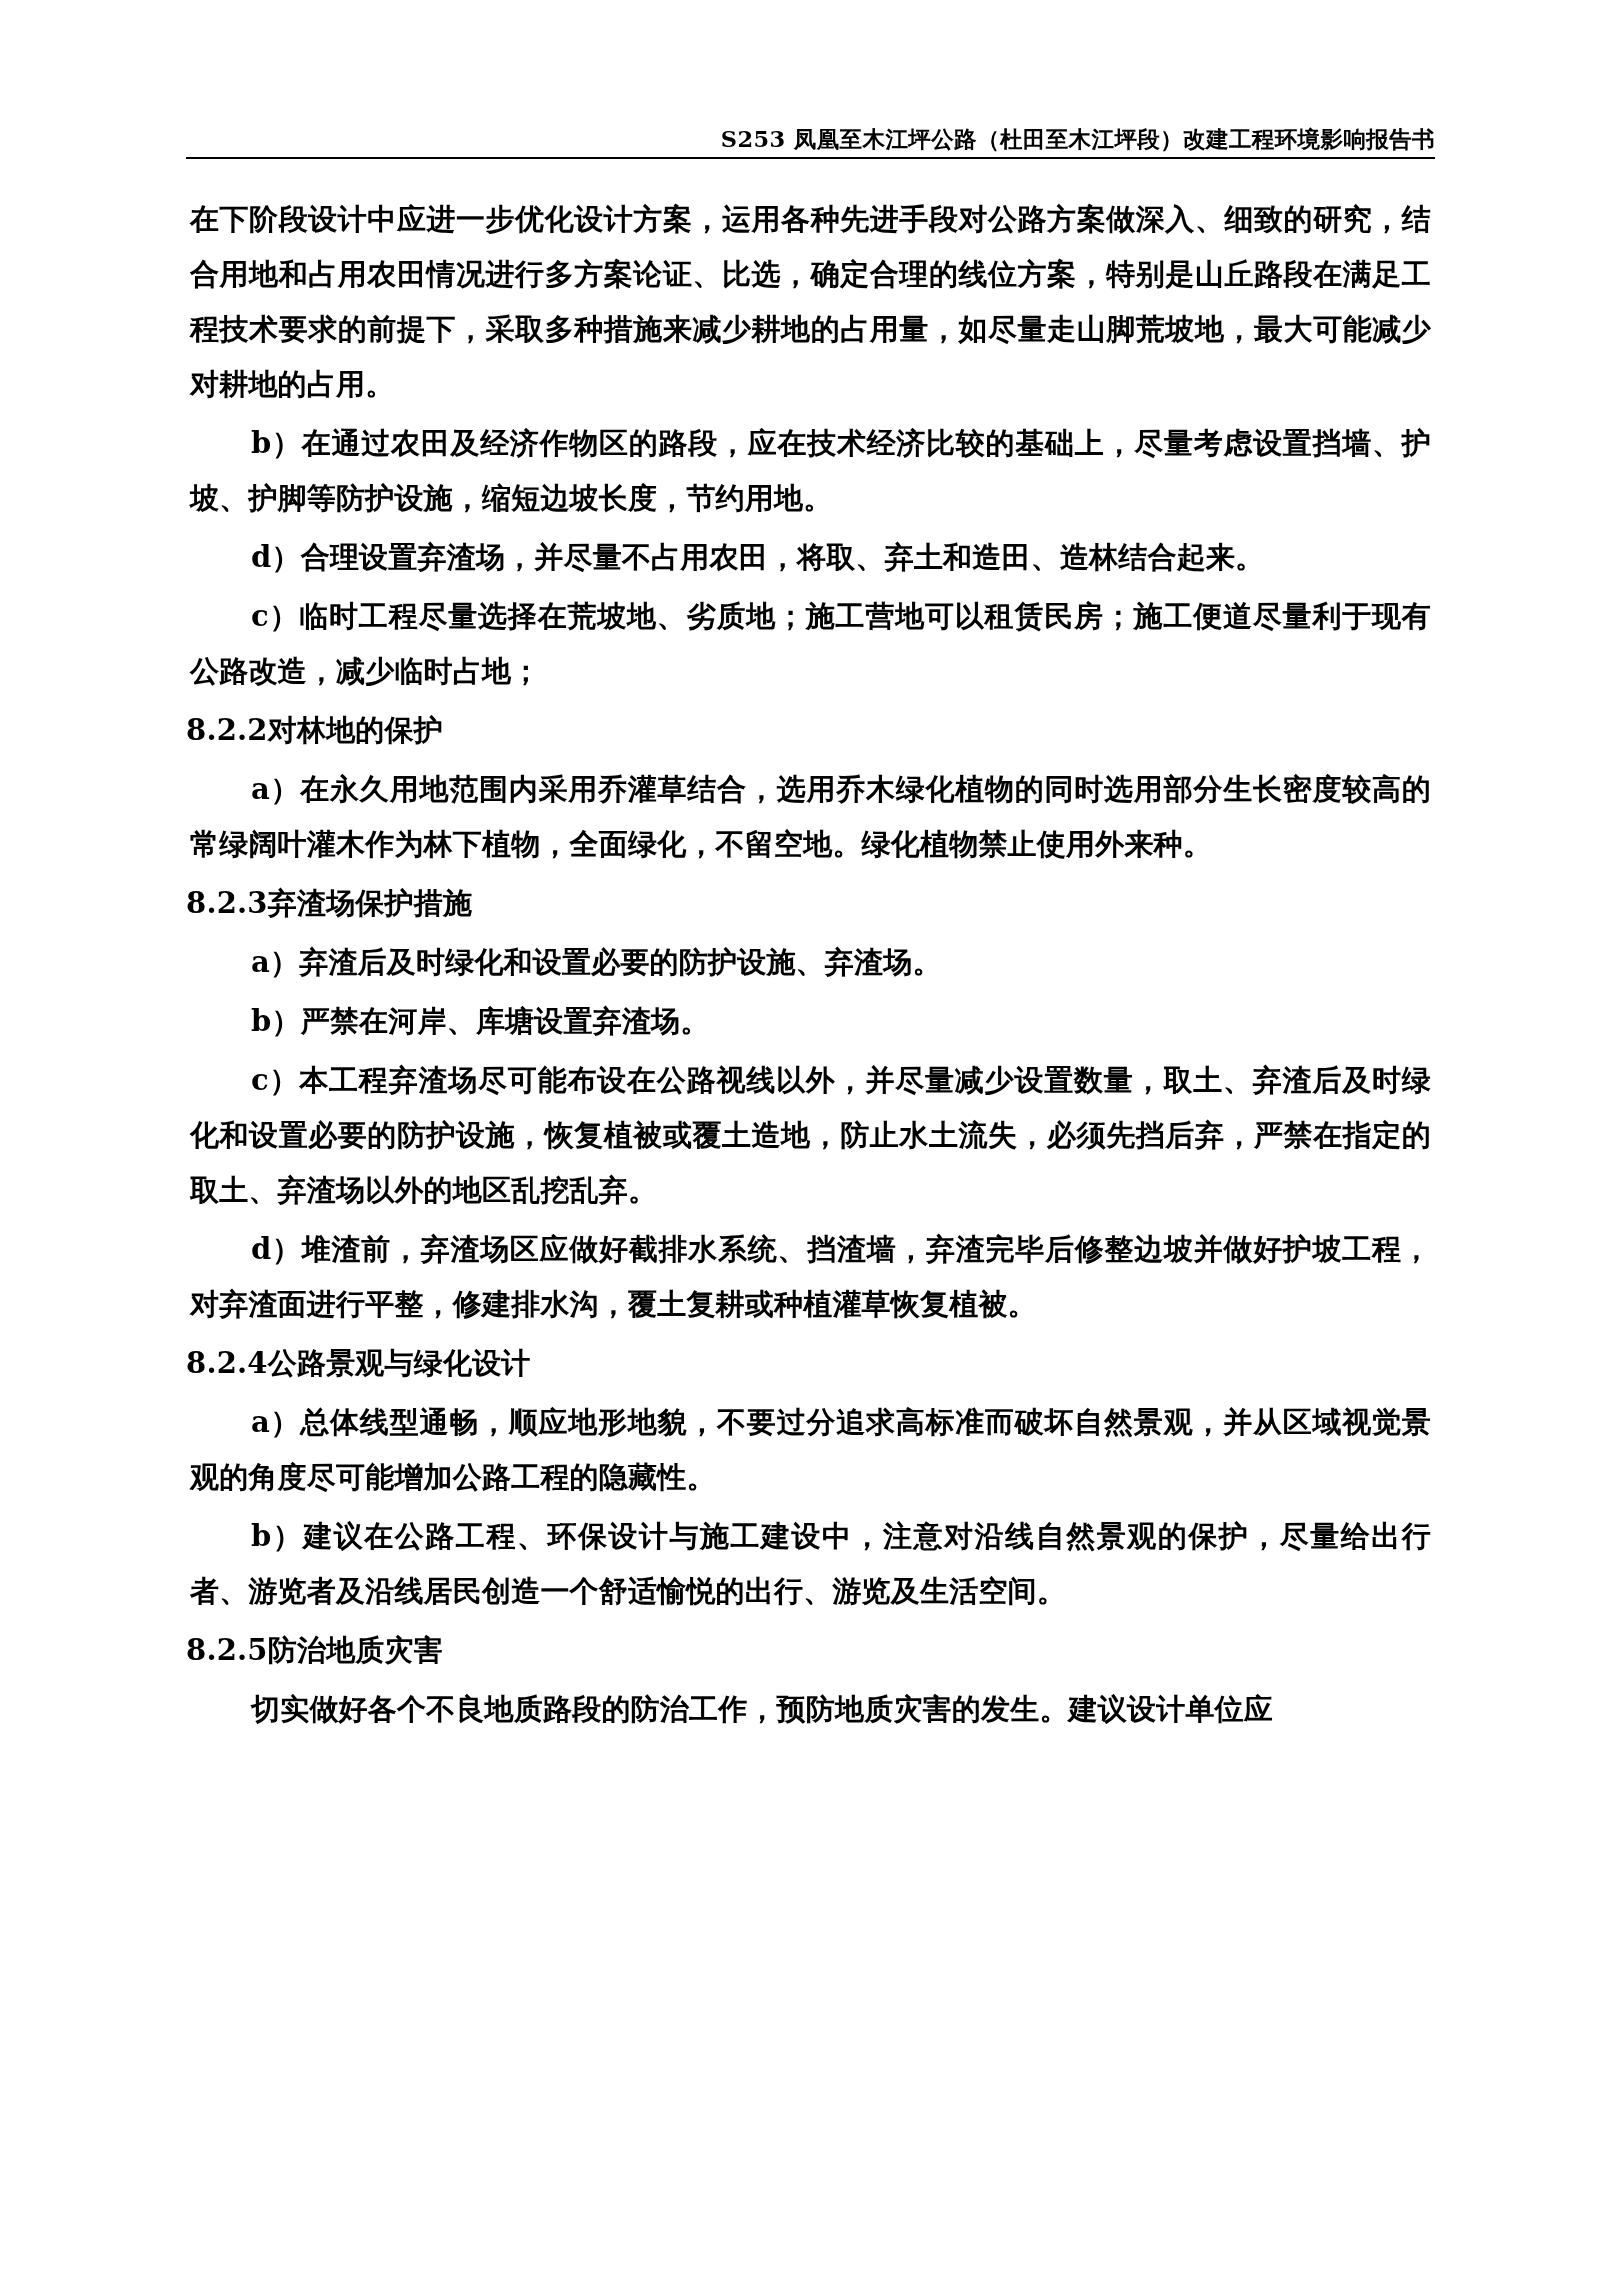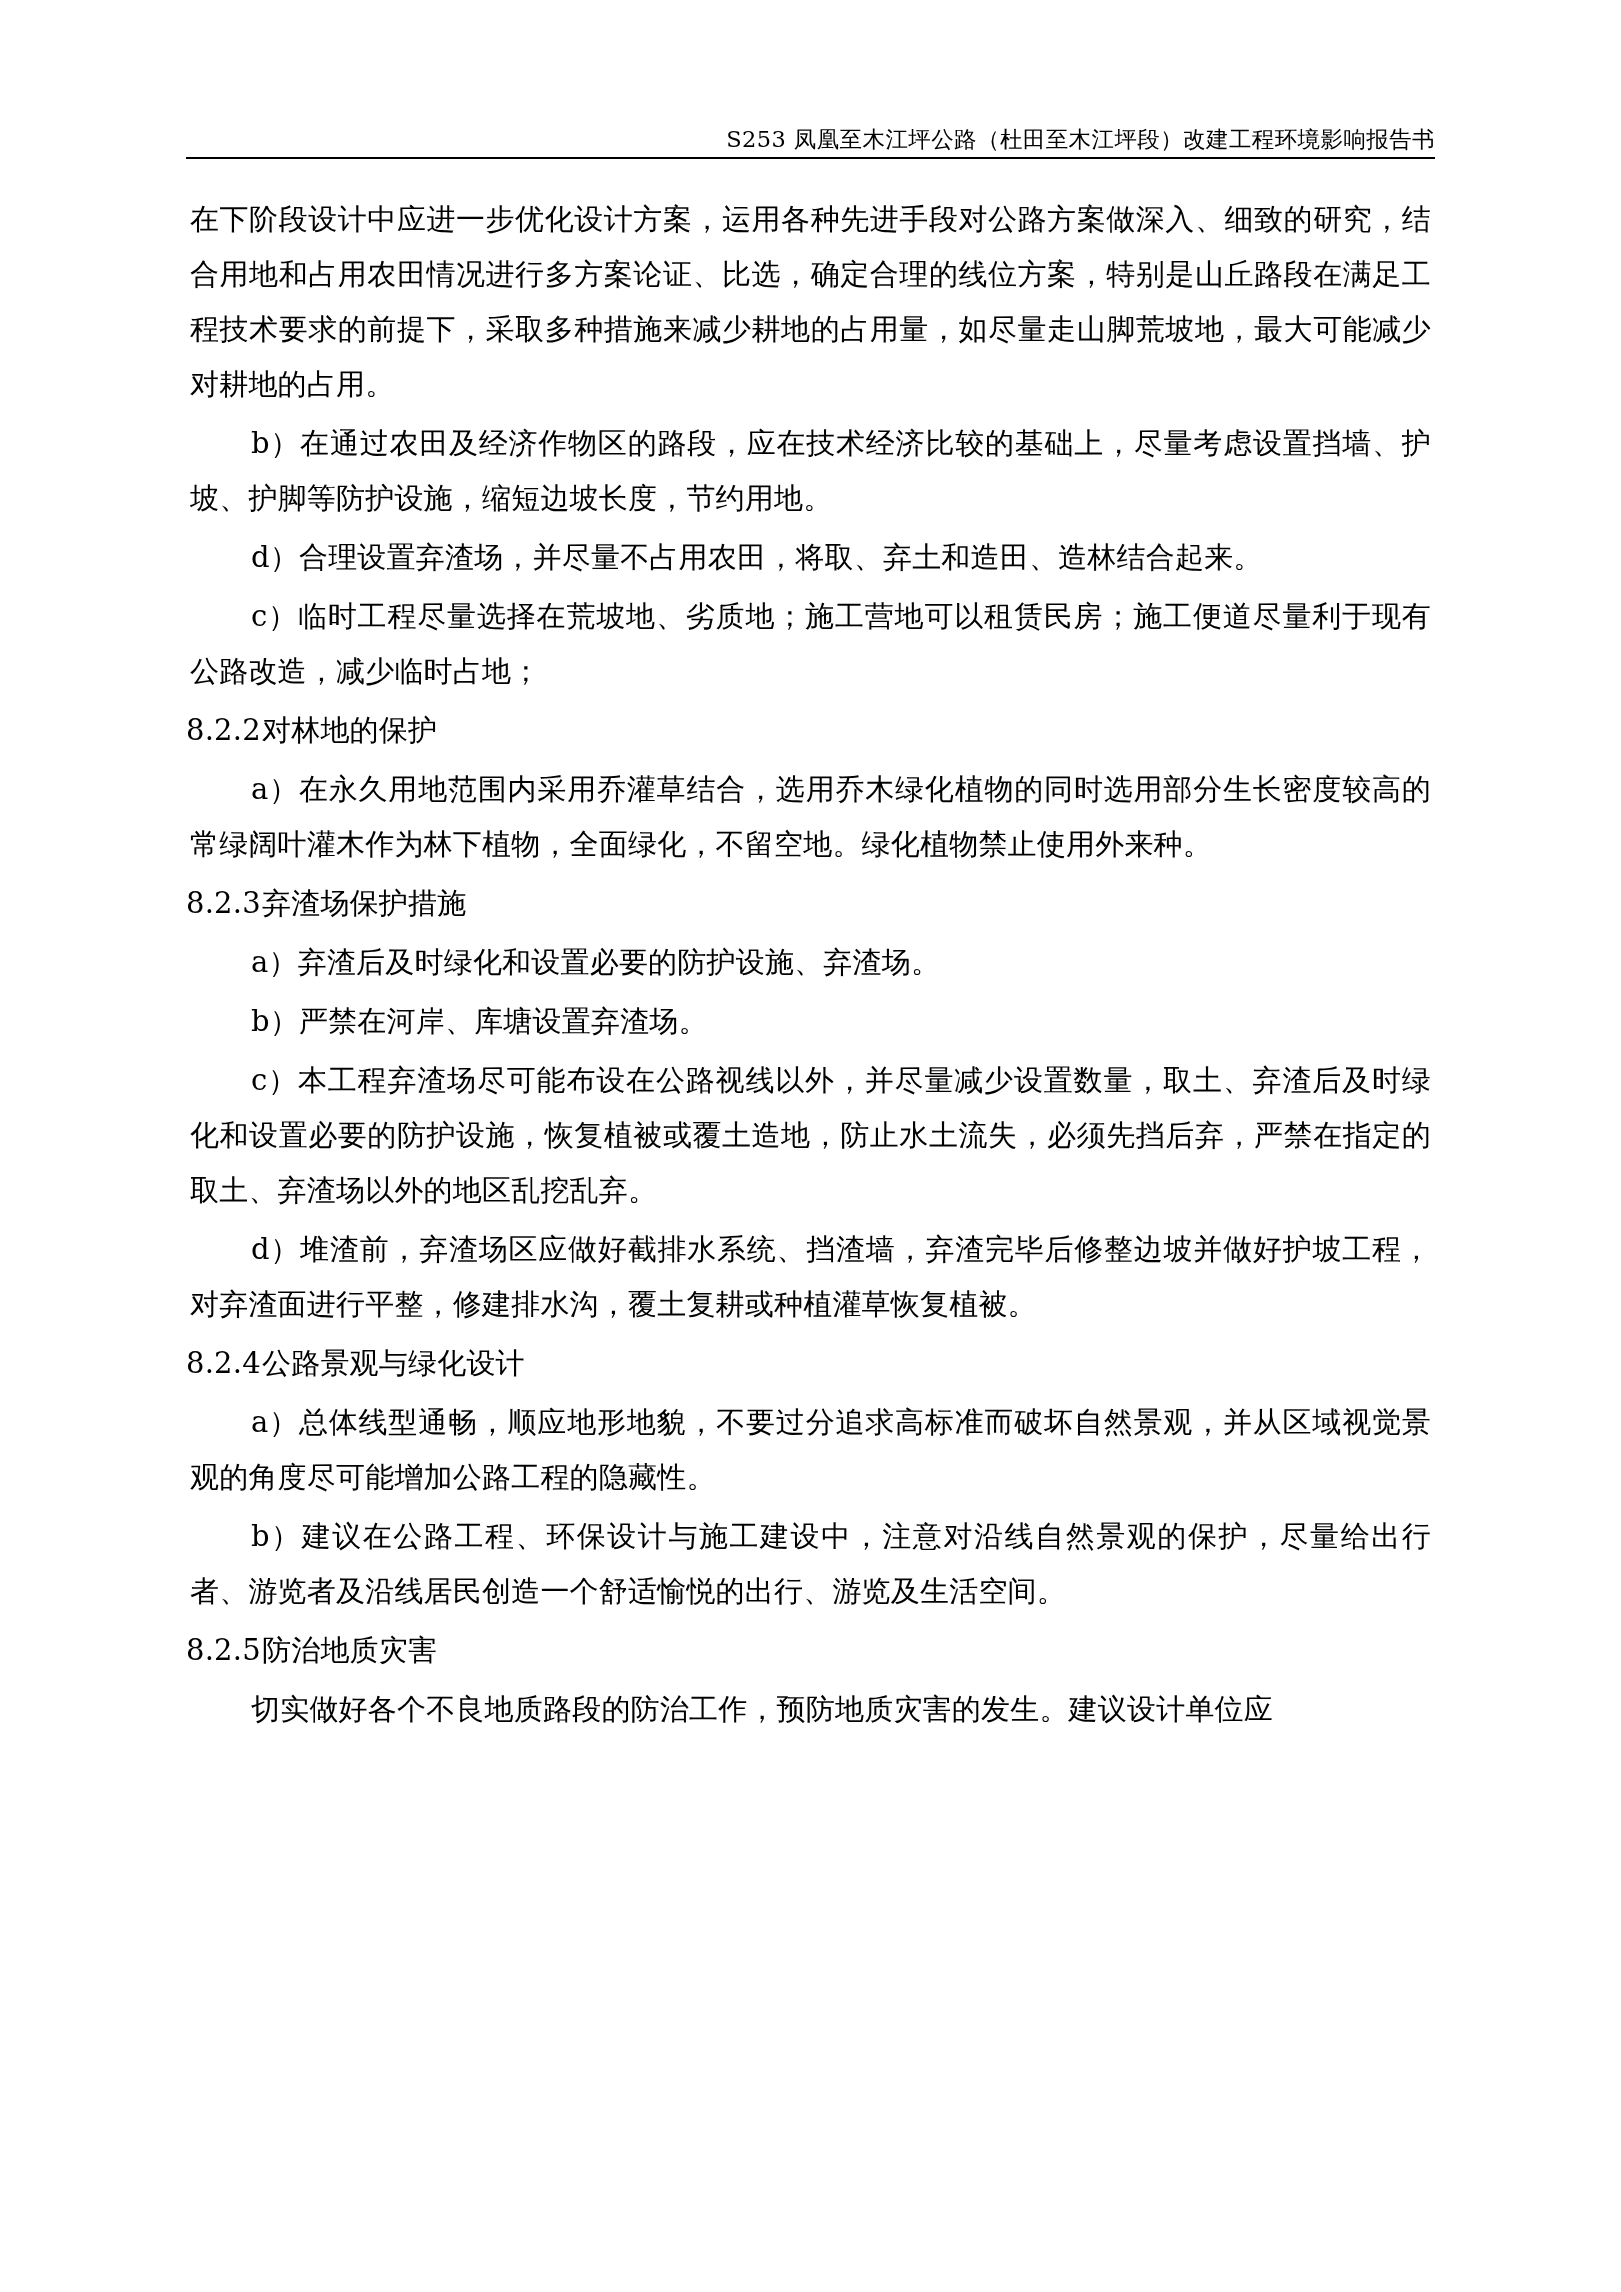--- a/index.html
+++ b/index.html
@@ -8,20 +8,21 @@
     background: #ffffff;
   }
   .page {
     width: 1621px;
     height: 1820px;
     position: relative;
     background: #ffffff;
     box-sizing: border-box;
     font-family: "DejaVu Serif", "Liberation Serif", serif;
     color: #000000;
+    font-weight: bold;
   }
   .header {
     position: absolute;
     top: 125px;
     left: 186px;
     width: 1249px;
     text-align: right;
     font-size: 22.5px;
     line-height: 1.3;
     letter-spacing: 0.4px;

